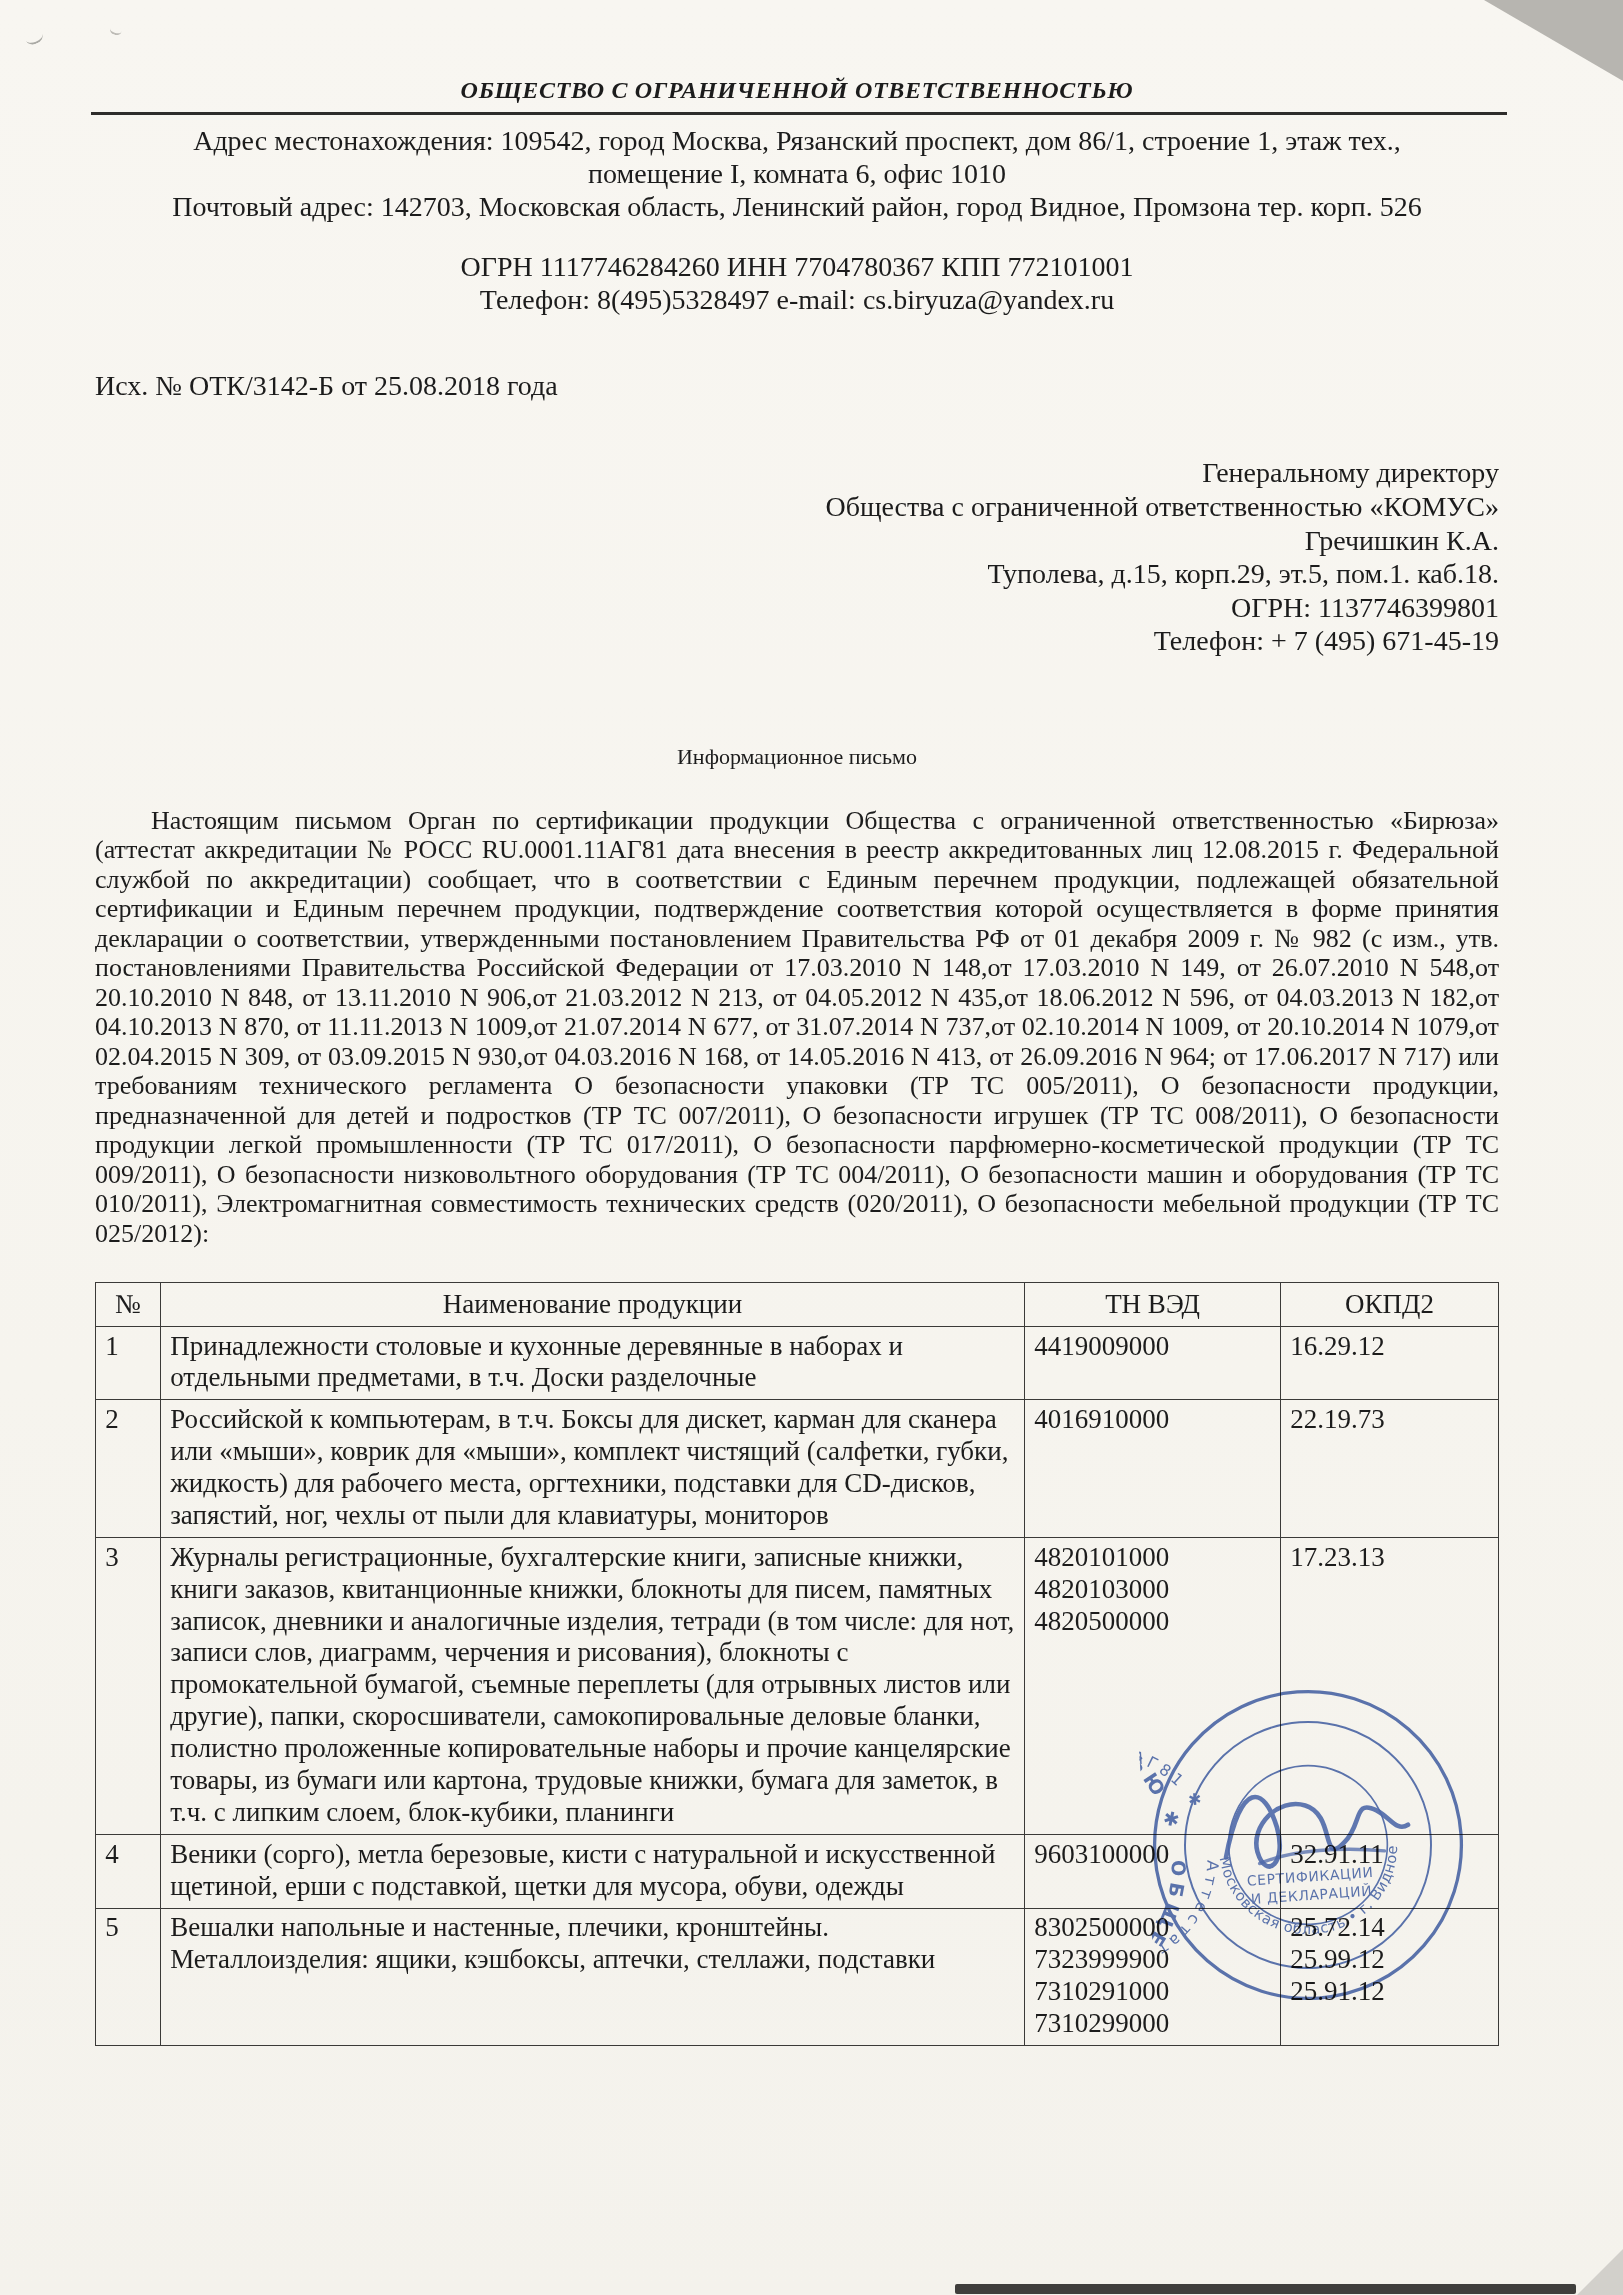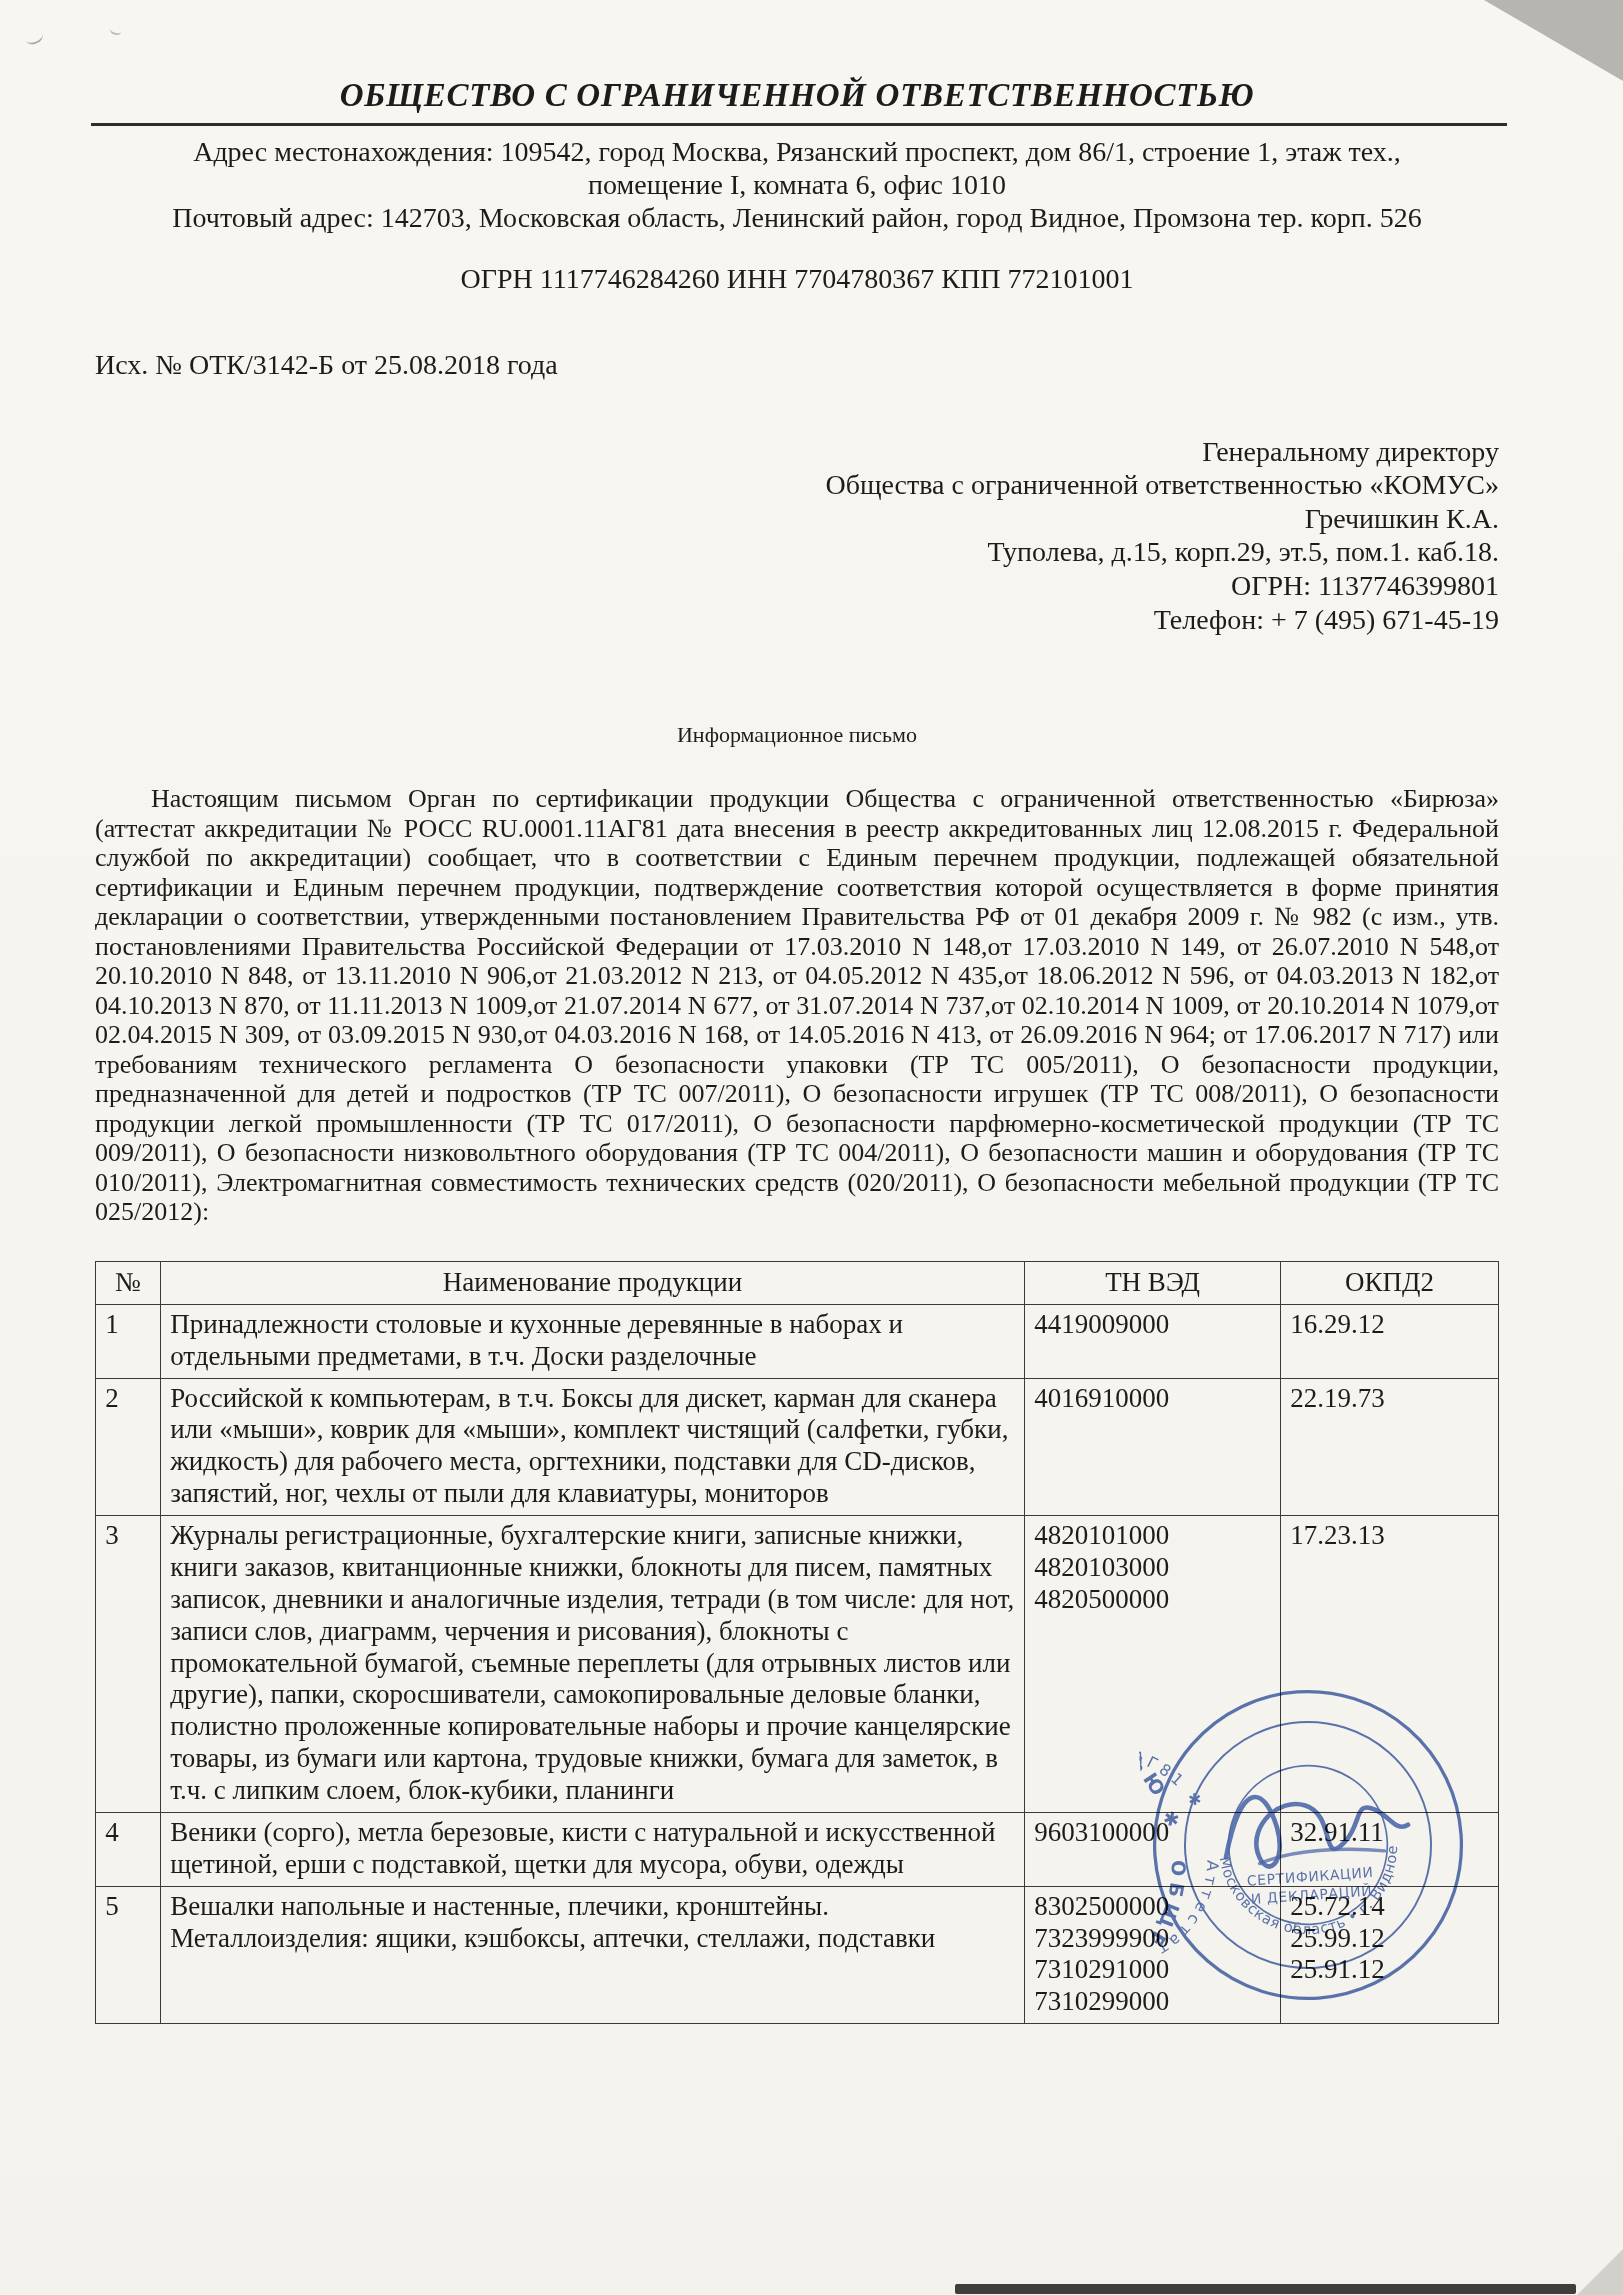--- a/index.html
+++ b/index.html
@@ -34,21 +34,21 @@
     background:#3f3e3c;border-radius:2px;
   }
   .mark1{position:absolute;left:25px;top:30px;width:18.3px;height:11.8px;
     border-bottom:2px solid #8a8a85;border-radius:50%;transform:rotate(-22deg);opacity:.7;}
   .mark2{position:absolute;left:110px;top:25px;width:11.8px;height:7.9px;
     border-bottom:2px solid #97958f;border-radius:50%;transform:rotate(14deg);opacity:.6;}
 
   
   .letterhead{text-align:center;}
   .company{
-    font-size:33px;font-weight:bold;font-style:italic;
+    font-size:24px;font-weight:bold;font-style:italic;
     letter-spacing:0.7px;line-height:1.25;
   }
   .rule{border-top:3.3px solid #2e2d2b;margin:6.5px -7.9px 9.2px -3.9px;}
   .hline{font-size:28px;line-height:1.18;}
   .gap-s{height:27.5px;}
   .ref-line{font-size:28px;text-align:left;margin-top:54px;}
 
   
   .recipient{margin-top:54px;text-align:right;font-size:28px;line-height:1.2;}
 
@@ -102,20 +102,21 @@
   <div class="mark2"></div>
 
   <header class="letterhead">
     <div class="company">ОБЩЕСТВО С ОГРАНИЧЕННОЙ ОТВЕТСТВЕННОСТЬЮ</div>
     <div class="rule"></div>
     <div class="hline">Адрес местонахождения: 109542, город Москва, Рязанский проспект, дом 86/1, строение 1, этаж тех.,</div>
     <div class="hline">помещение I, комната 6, офис 1010</div>
     <div class="hline">Почтовый адрес: 142703, Московская область, Ленинский район, город Видное, Промзона тер. корп. 526</div>
     <div class="gap-s"></div>
     <div class="hline">ОГРН 1117746284260 ИНН 7704780367 КПП 772101001</div>
+    <div class="hline">Телефон: 8(495)5328497 e-mail: cs.biryuza@yandex.ru</div>
   </header>
 
   <div class="ref-line">Исх. № ОТК/3142-Б от 25.08.2018 года</div>
 
   <div class="recipient">
     <div>Генеральному директору</div>
     <div>Общества с ограниченной ответственностью «КОМУС»</div>
     <div>Гречишкин К.А.</div>
     <div>Туполева, д.15, корп.29, эт.5, пом.1. каб.18.</div>
     <div>ОГРН: 1137746399801</div>

